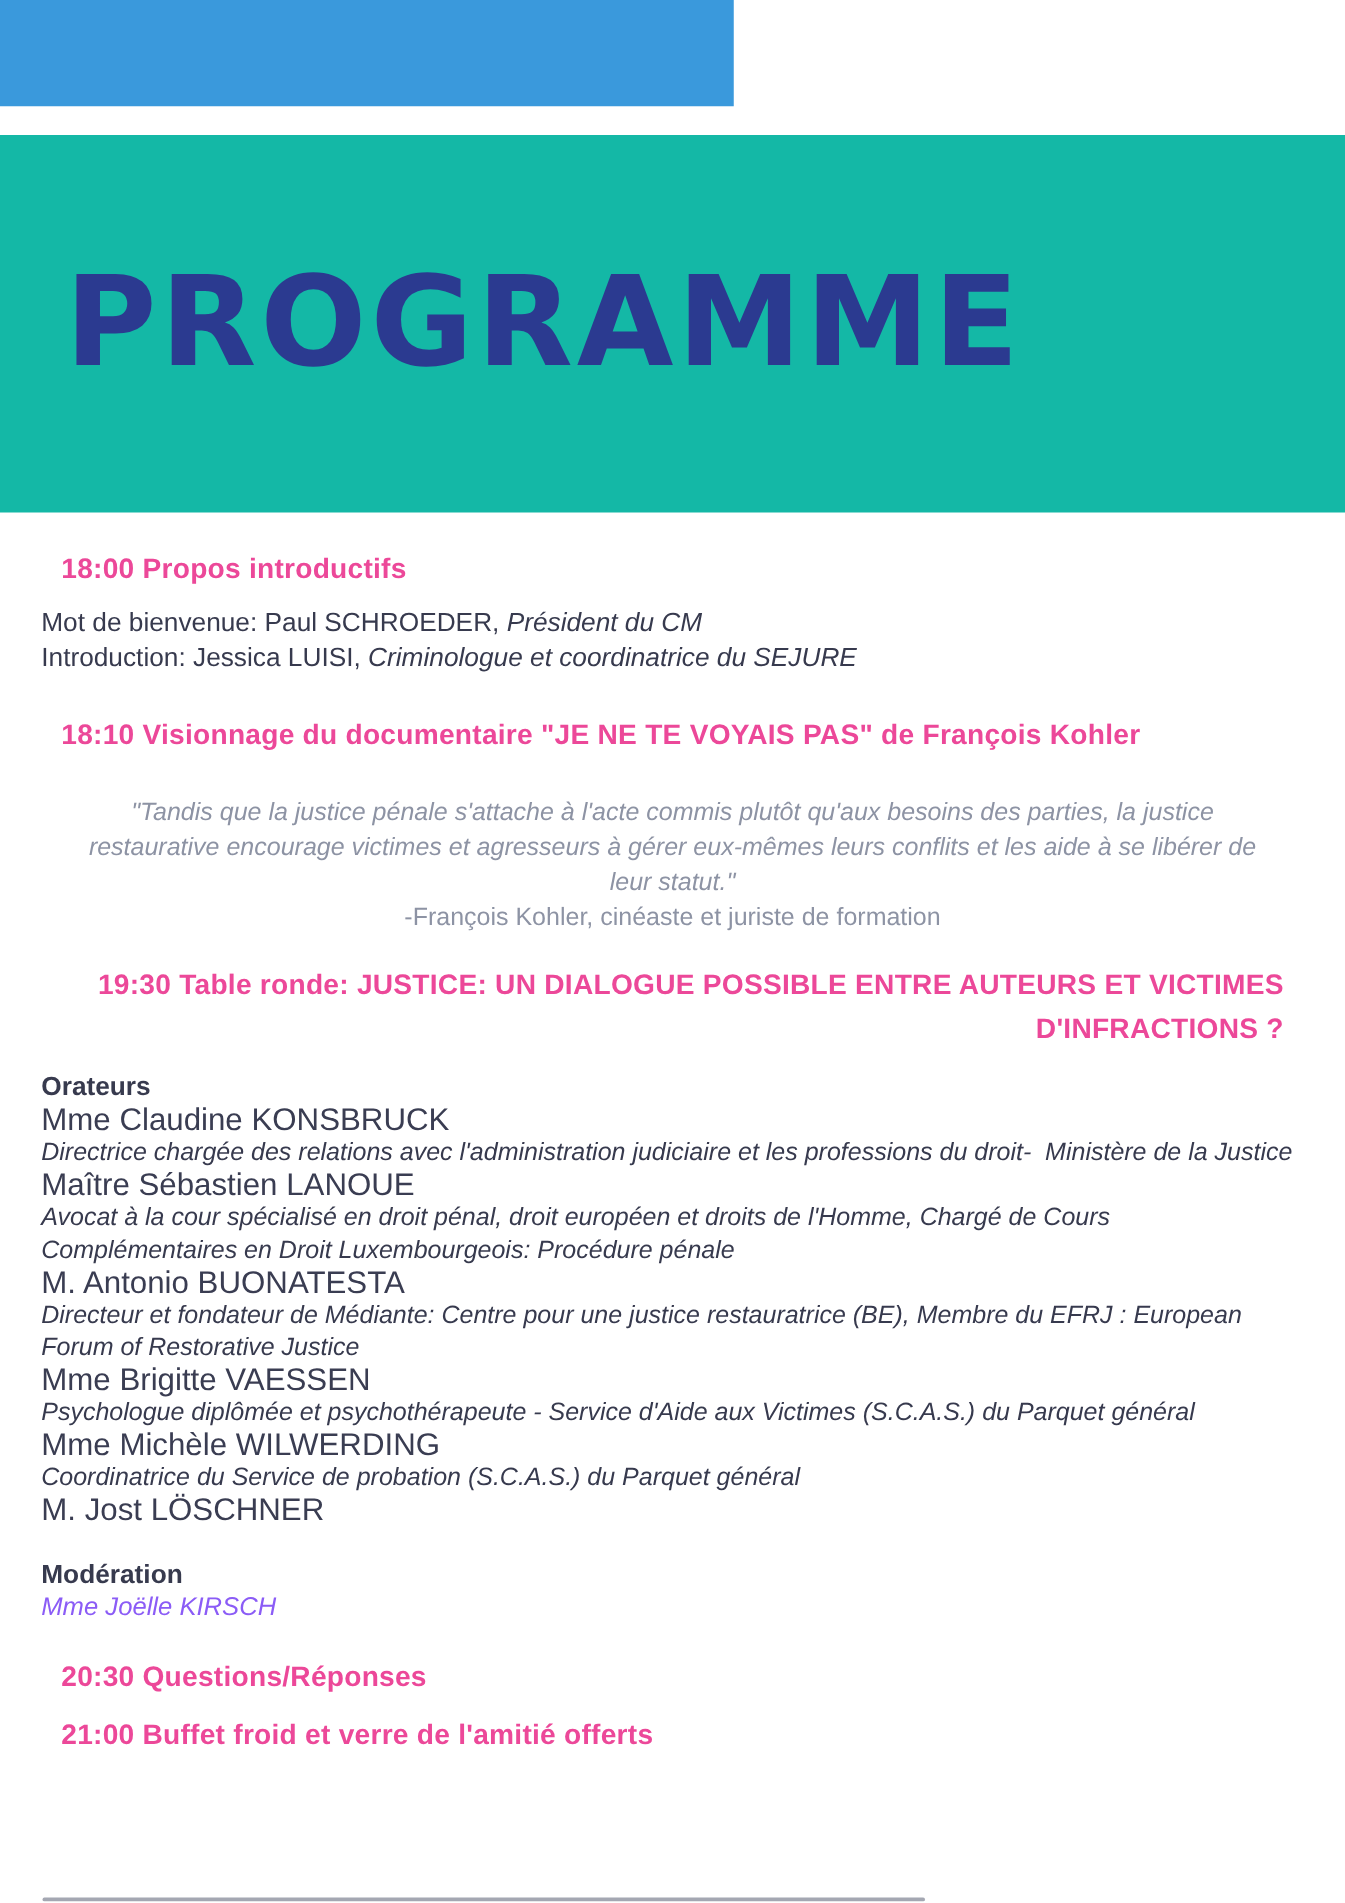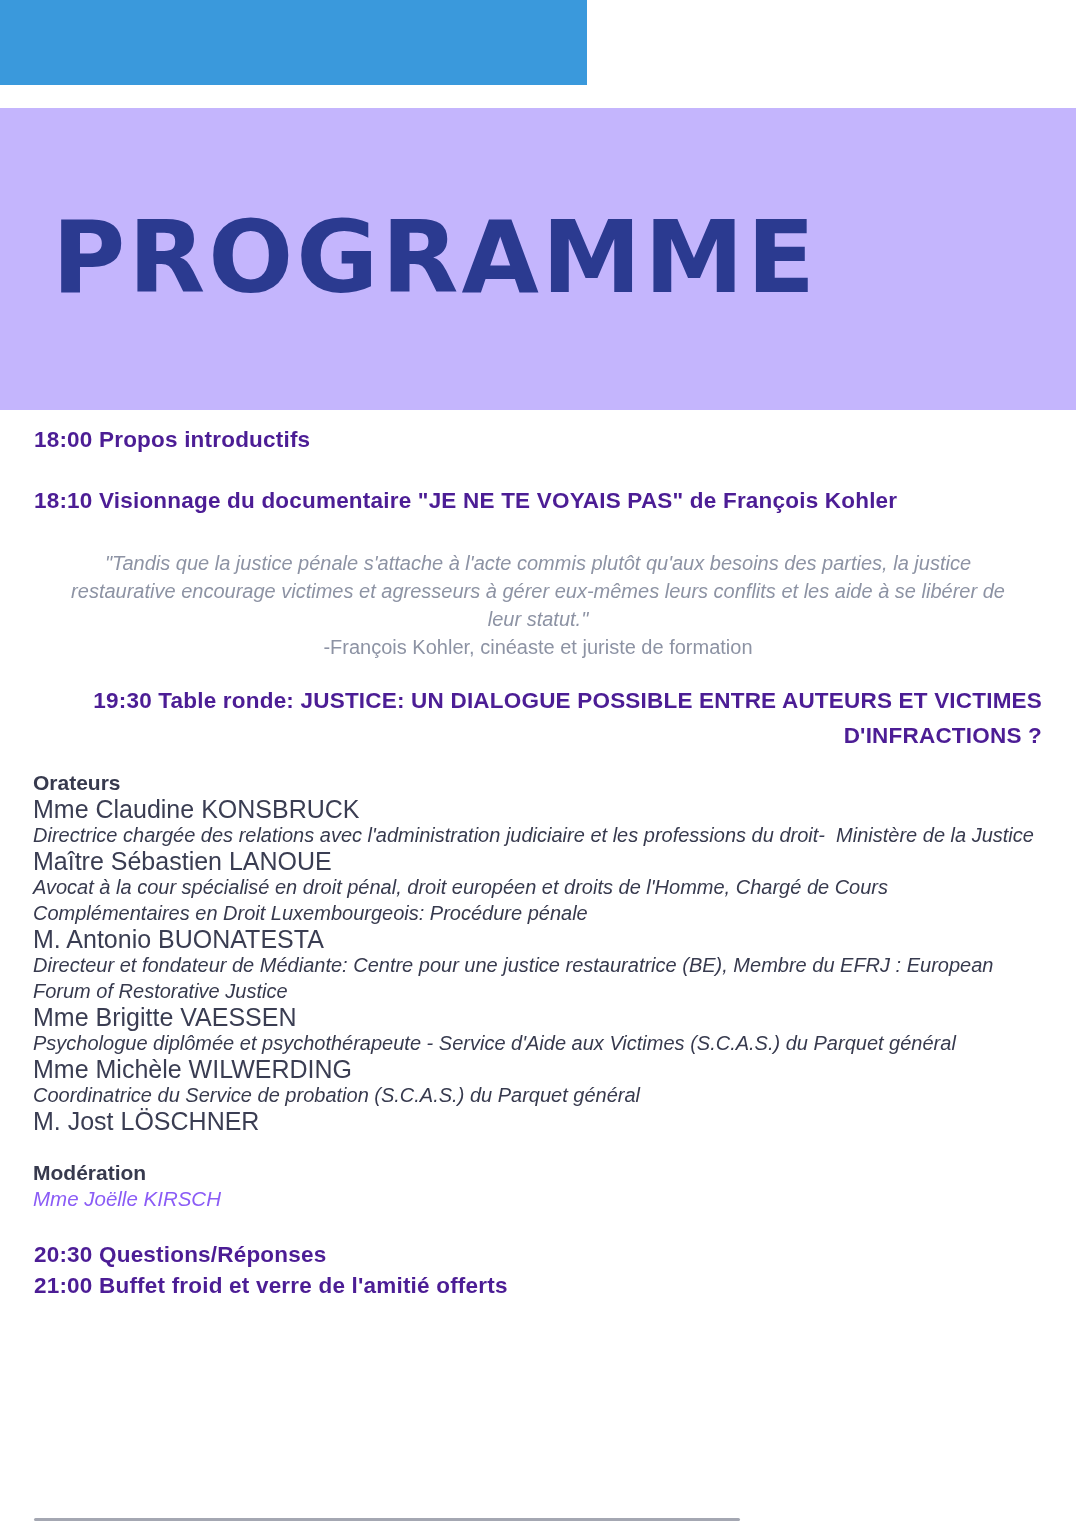--- a/index.html
+++ b/index.html
@@ -15,40 +15,40 @@
   .top-bar {
     position: absolute;
     top: 0; left: 0;
     width: 587px; height: 85px;
     background: #3a99dc;
   }
   .hero-band {
     position: absolute;
     top: 108px; left: 0;
     width: 1076px; height: 302px;
-    background: #c4b5fd;
+    background: #14b8a6;
   }
   .hero-title {
     position: absolute;
     left: 52px; top: 100px;
     margin: 0;
     font-family: "DejaVu Sans", "Liberation Sans", sans-serif;
     font-size: 100px;
     font-weight: 700;
     letter-spacing: 3px;
     line-height: 1;
     color: #2b3a90;
   }
   .content {
     position: absolute;
     top: 425px; left: 33px; right: 33px;
   }
   .h {
-    margin: 1px;
-    color: #4c1d95;
+    margin: 16px;
+    color: #ec4899;
     font-size: 22.5px;
     font-weight: 600;
     line-height: 28px;
     letter-spacing: 0.2px;
   }
   .h-roundtable { margin-top: 22px; line-height: 35px; text-align: right; }
   .h-screening  { margin-top: 33px; }
   .h-qa     { margin-top: 28px; line-height: 30px; }
   .h-buffet { margin-top: 0;  line-height: 30px; }
   .body-line {
@@ -115,20 +115,22 @@
 
   <div class="top-bar"></div>
 
   <div class="hero-band">
     <h1 class="hero-title">PROGRAMME</h1>
   </div>
 
   <main class="content">
 
     <h2 class="h">18:00 Propos introductifs</h2>
+    <p class="body-line first-body"><span>Mot de bienvenue: Paul SCHROEDER, </span><em>Président du CM</em></p>
+    <p class="body-line"><span>Introduction: Jessica LUISI, </span><em>Criminologue et coordinatrice du SEJURE</em></p>
 
     <h2 class="h h-screening">18:10 Visionnage du documentaire "JE NE TE VOYAIS PAS" de François Kohler</h2>
 
     <div class="quote-block">
       <p class="quote-text">"Tandis que la justice pénale s'attache à l'acte commis plutôt qu'aux besoins des parties, la justice restaurative encourage victimes et agresseurs à gérer eux-mêmes leurs conflits et les aide à se libérer de leur statut."</p>
       <p class="quote-attr">-François Kohler, cinéaste et juriste de formation</p>
     </div>
 
     <h2 class="h h-roundtable">19:30 Table ronde: JUSTICE: UN DIALOGUE POSSIBLE ENTRE AUTEURS ET VICTIMES D'INFRACTIONS ?</h2>
 

